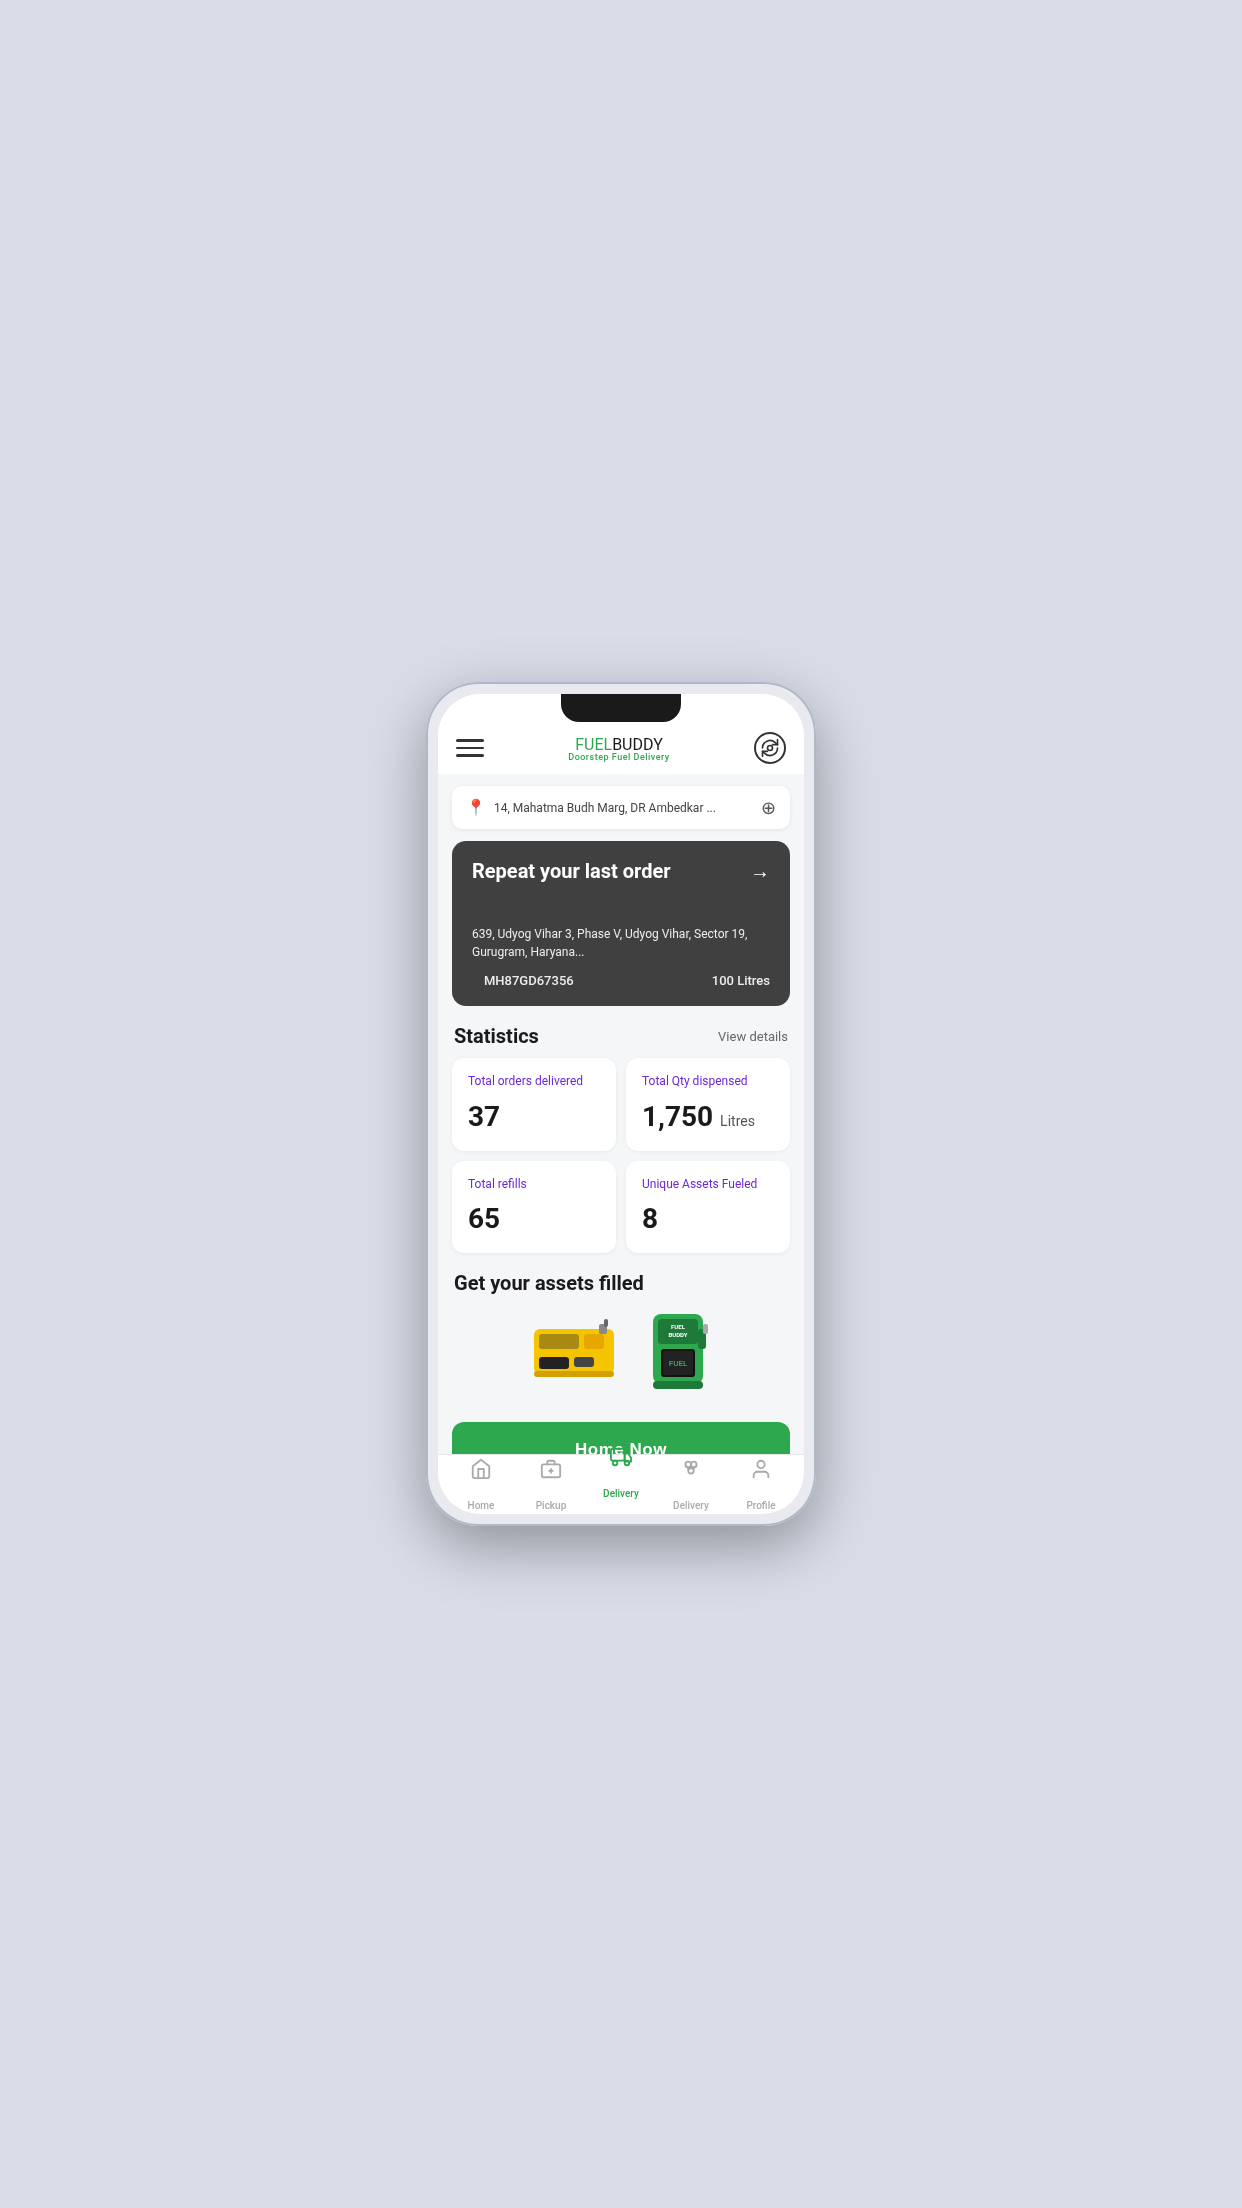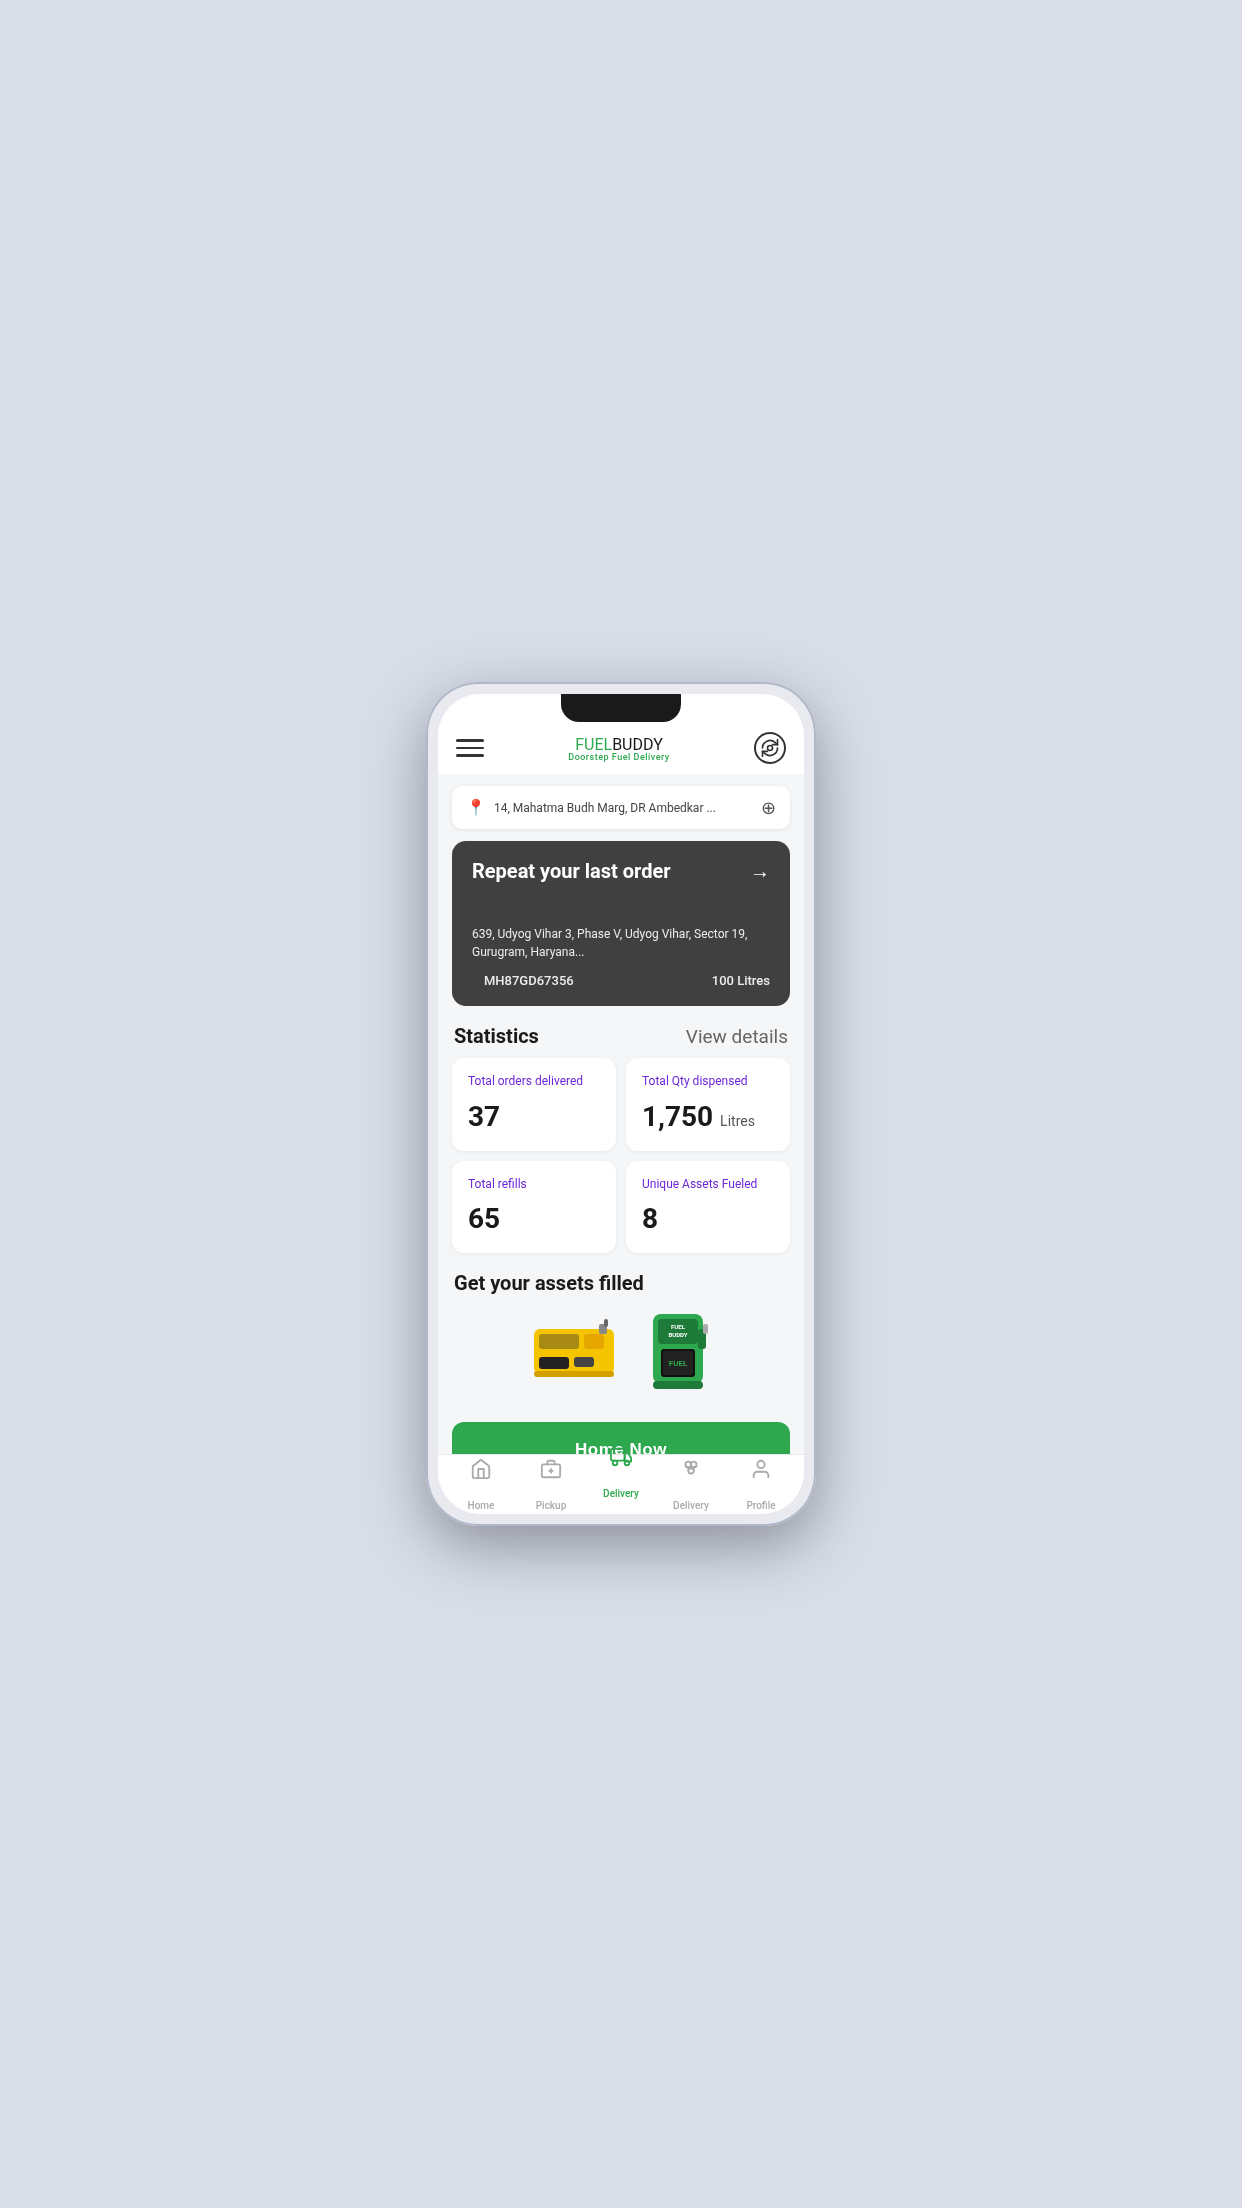--- a/index.html
+++ b/index.html
@@ -200,21 +200,21 @@
       justify-content: space-between;
       align-items: center;
       padding: 4px 16px 10px;
     }
     .section-title {
       font-size: 20px;
       font-weight: 700;
       color: #1a1a1a;
     }
     .section-link {
-      font-size: 19px;
+      font-size: 13px;
       color: #666;
       cursor: pointer;
     }
     .stats-grid {
       display: grid;
       grid-template-columns: 1fr 1fr;
       gap: 10px;
       padding: 0 14px 14px;
     }
     .stat-card {

